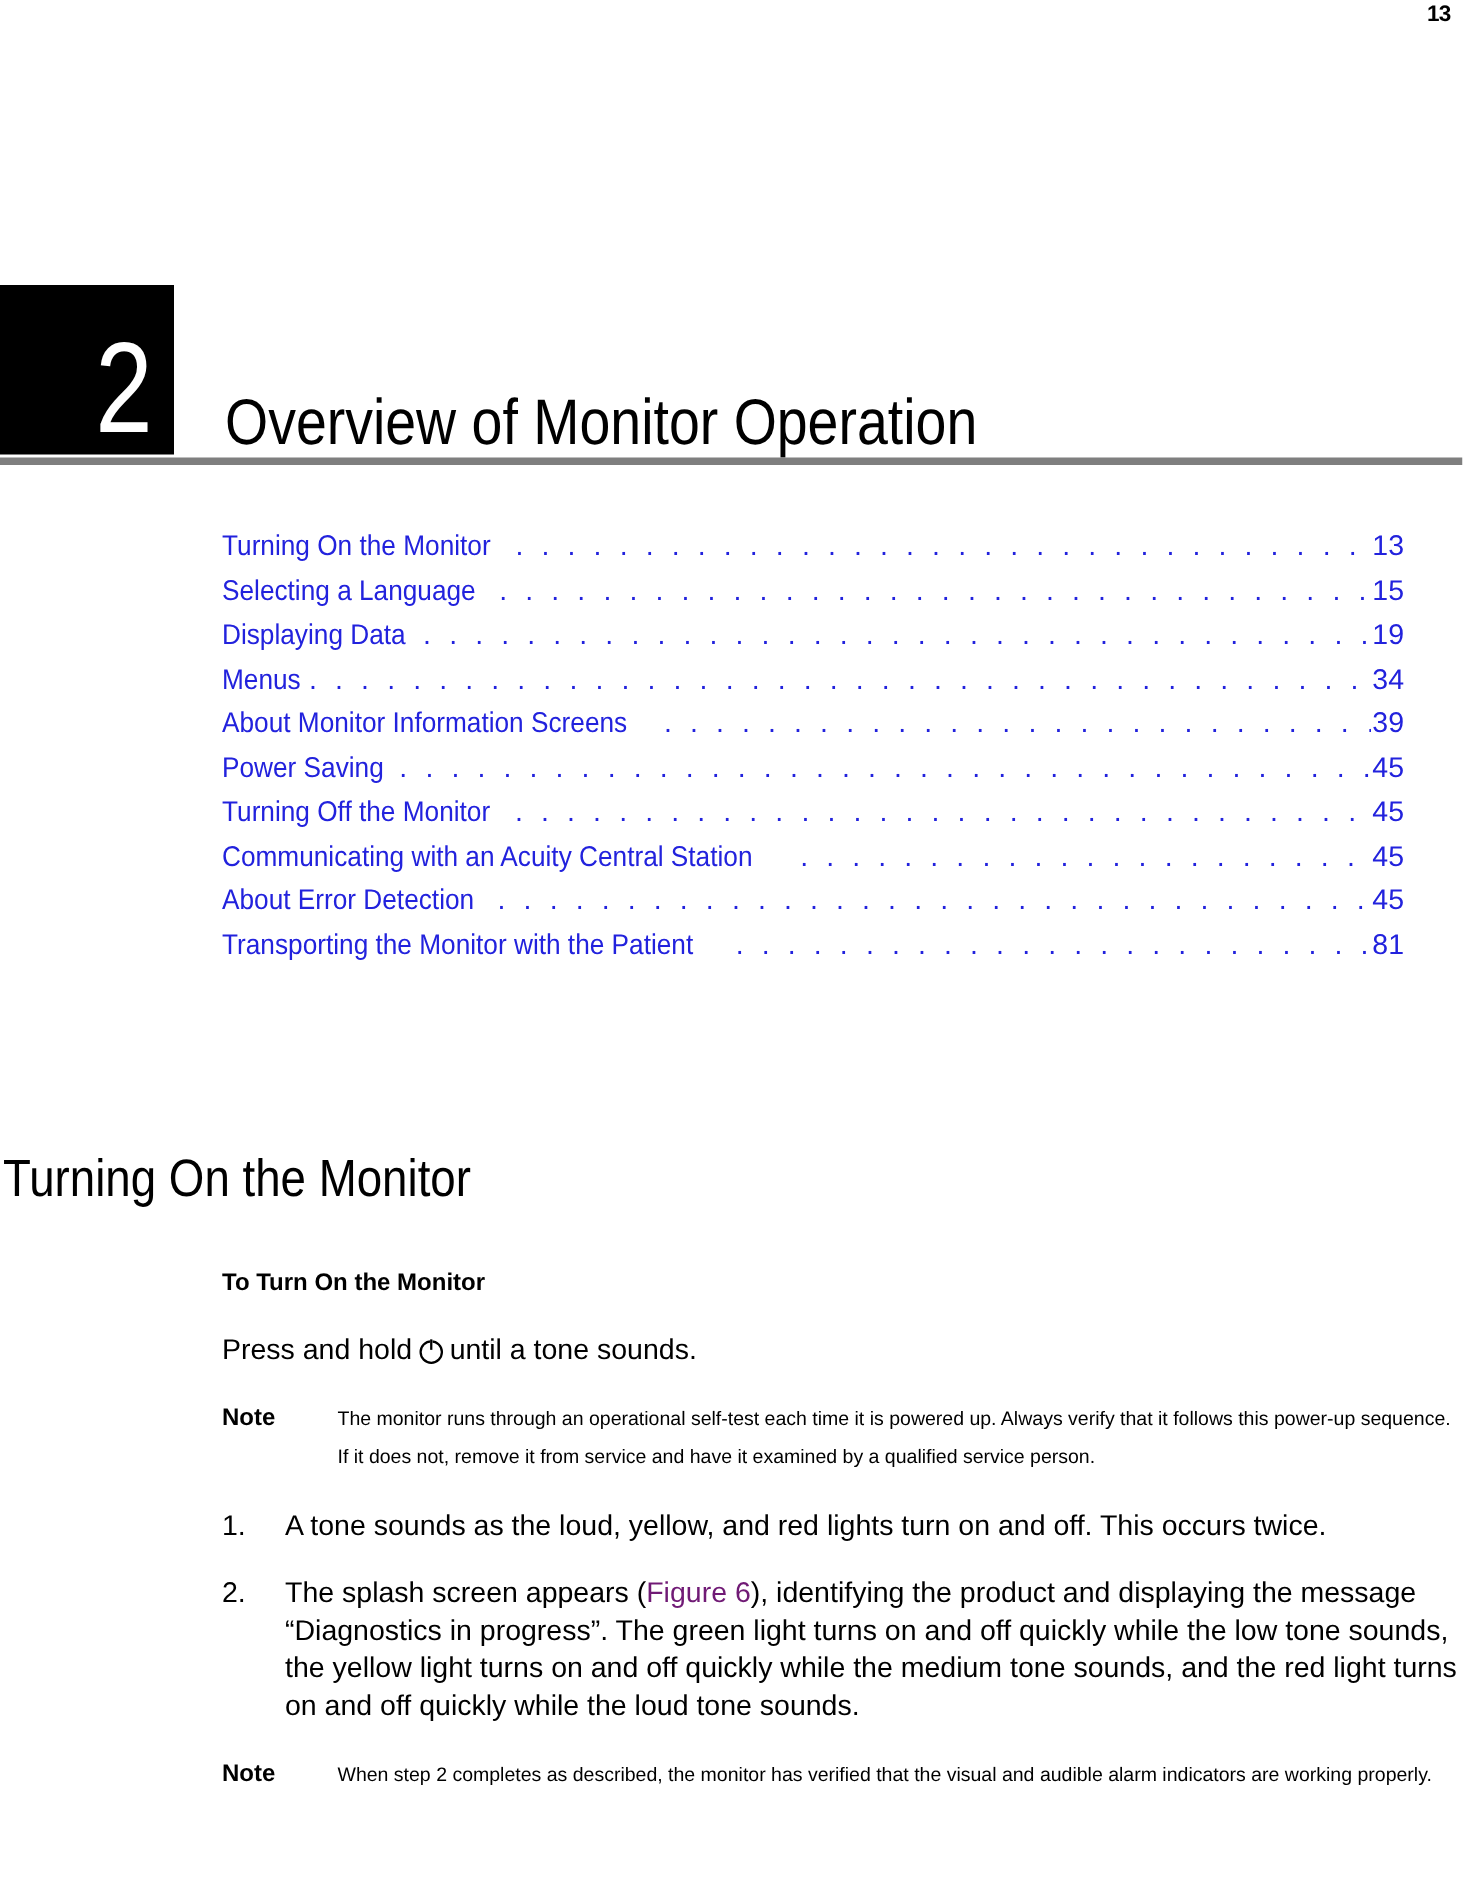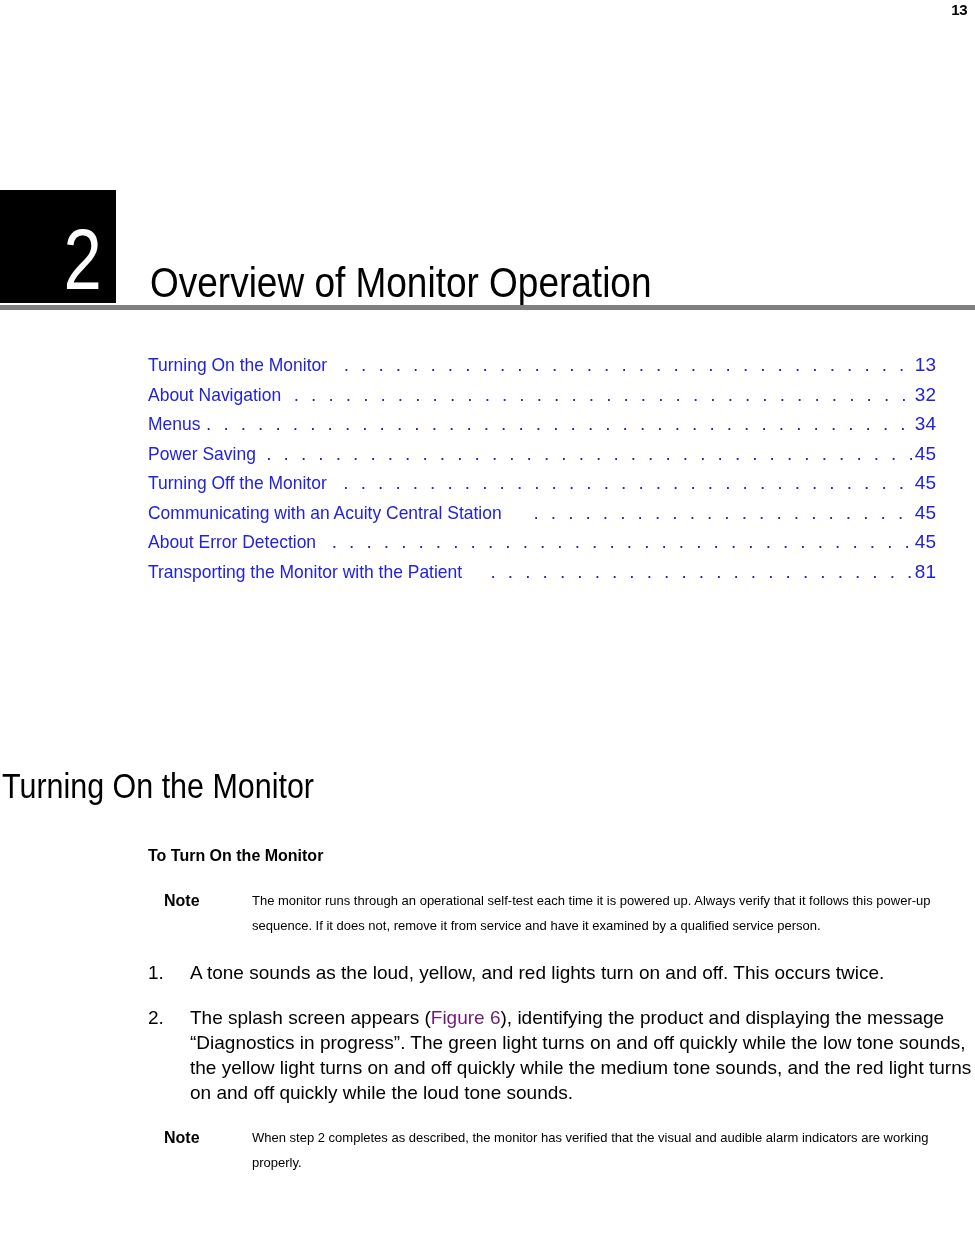--- a/index.html
+++ b/index.html
@@ -156,22 +156,21 @@
     width: 19px;
     height: 19px;
     vertical-align: -4px;
     margin: 0 3px;
   }
   .power-icon svg { display: block; }
 
   
   .note {
     display: flex;
-    margin: 0 0 22px 16px;
-    gap: 11px;
+    margin: 0 0 22px 0;
   }
   .note-label {
     flex: 0 0 77px;
     font-family: "Liberation Sans", sans-serif;
     font-size: 16px;
     font-weight: bold;
     line-height: 25px;
   }
   .note-body {
     flex: 1 1 auto;
@@ -214,35 +213,45 @@
 <div class="chapter-rule"></div>
 
 <div class="toc">
 
   <div class="toc-entry">
     <span class="toc-label">Turning On the Monitor</span>
     <span class="toc-leader"></span>
     <span class="toc-page">13</span>
   </div>
 
-
-
-
-  <div class="toc-entry">
-    <span class="toc-label">About Navigation</span>
-    <span class="toc-leader"></span>
-    <span class="toc-page">32</span>
-  </div>
+  <div class="toc-entry">
+    <span class="toc-label">Selecting a Language</span>
+    <span class="toc-leader"></span>
+    <span class="toc-page">15</span>
+  </div>
+
+
+  <div class="toc-entry">
+    <span class="toc-label">Displaying Data</span>
+    <span class="toc-leader"></span>
+    <span class="toc-page">19</span>
+  </div>
+
 
   <div class="toc-entry">
     <span class="toc-label">Menus</span>
     <span class="toc-leader"></span>
     <span class="toc-page">34</span>
   </div>
 
+  <div class="toc-entry">
+    <span class="toc-label">About Monitor Information Screens</span>
+    <span class="toc-leader"></span>
+    <span class="toc-page">39</span>
+  </div>
 
 
   <div class="toc-entry">
     <span class="toc-label">Power Saving</span>
     <span class="toc-leader"></span>
     <span class="toc-page">45</span>
   </div>
 
   <div class="toc-entry">
     <span class="toc-label">Turning Off the Monitor</span>
@@ -269,20 +278,27 @@
   </div>
 
 </div>
 
 <div class="section-heading">Turning On the Monitor</div>
 
 <div class="content">
 
   <div class="subheading">To Turn On the Monitor</div>
 
+  <p class="para">
+    <span>Press and hold</span><span class="power-icon"><svg width="19" height="19" viewBox="0 0 19 19" aria-hidden="true">
+          <circle cx="9.5" cy="10.4" r="7.1" fill="none" stroke="#000" stroke-width="1.5"></circle>
+          <rect x="8.65" y="1.6" width="1.7" height="7.6" fill="#fff"></rect>
+          <rect x="8.75" y="1.9" width="1.5" height="7.0" fill="#000"></rect>
+        </svg></span><span>until a tone sounds.</span>
+  </p>
 
   <div class="note">
     <div class="note-label">Note</div>
     <div class="note-body">The monitor runs through an operational self-test each time it is powered up. Always verify that it follows this power-up sequence. If it does not, remove it from service and have it examined by a qualified service person.</div>
   </div>
 
   <div class="numlist">
 
     <div class="numitem">
       <div class="numitem-marker">1.</div>

